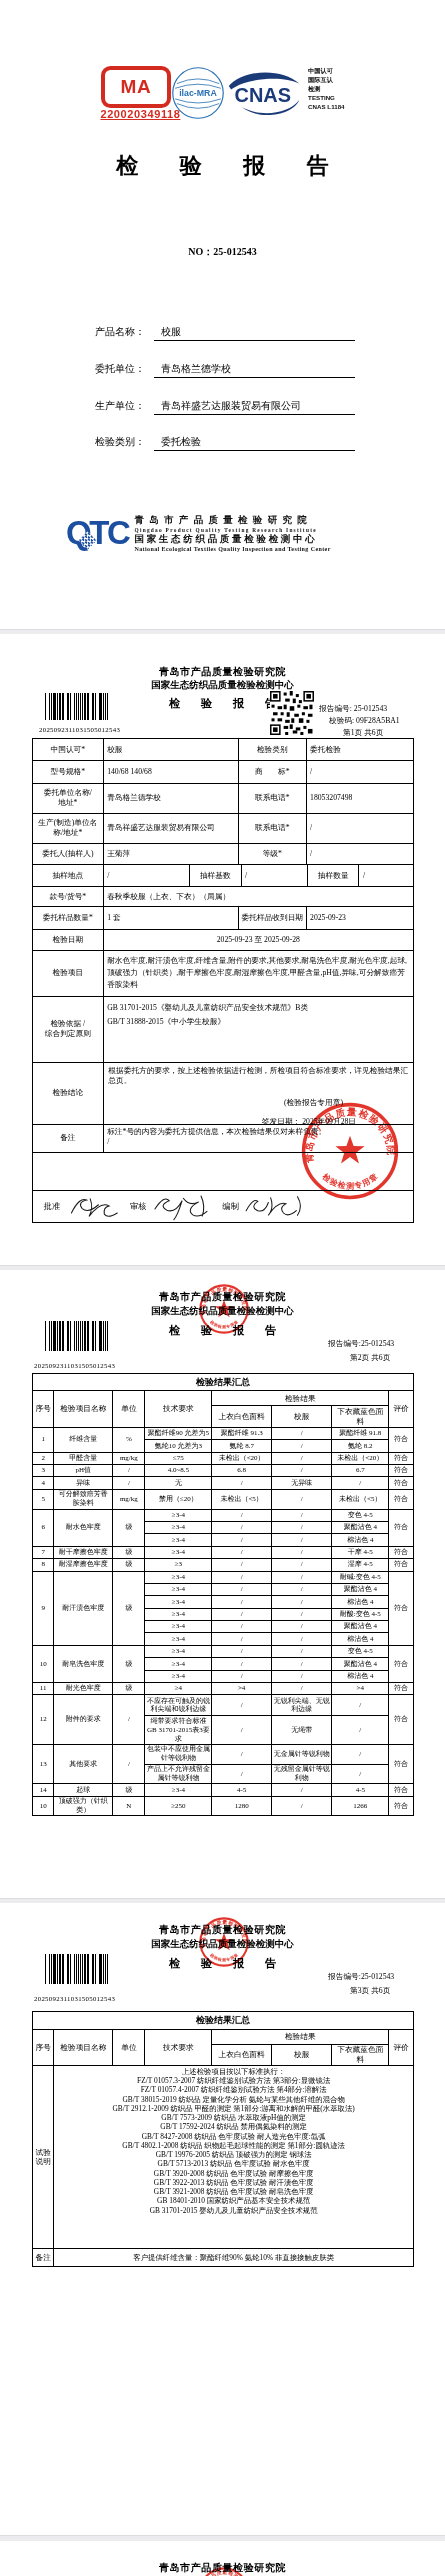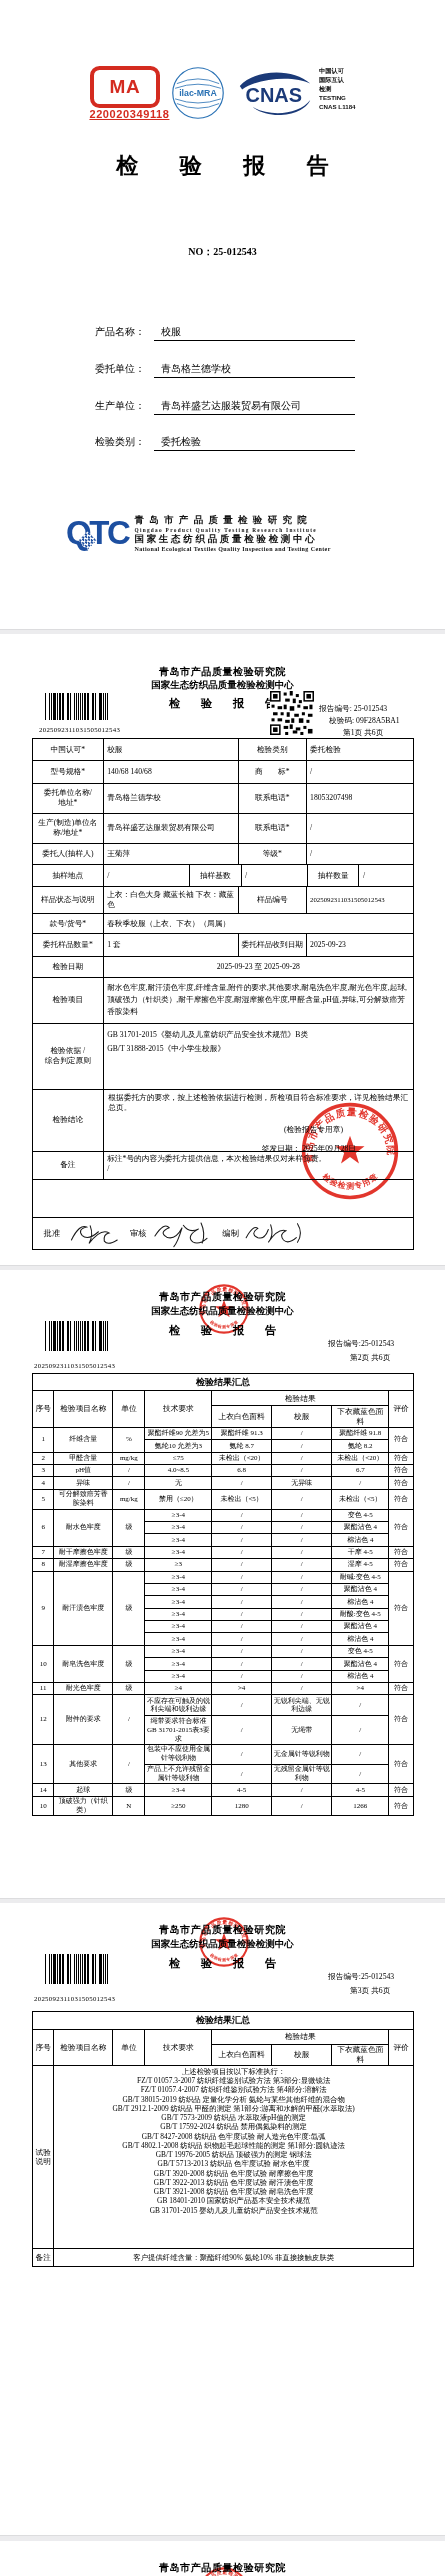--- a/index.html
+++ b/index.html
@@ -3,21 +3,21 @@
 <meta charset="utf-8">
 <style>
   html,body{margin:0;padding:0;background:#fff;}
   .canvas{position:relative;width:445px;height:2576px;overflow:hidden;background:#fff;
           font-family:"Liberation Serif","DejaVu Serif",serif;color:#000;}
   .page{position:relative;width:445px;background:#fff;}
   .sep{height:5.3px;background:#ececee;border-top:0.6px solid #dcdcde;box-sizing:border-box;}
   .abs{position:absolute;}
 
   
-  .logo-row{position:absolute;top:56px;left:0;width:445px;display:flex;justify-content:center;align-items:flex-start;gap:11px;}
+  .logo-row{position:absolute;top:56px;left:0;width:445px;display:flex;justify-content:center;align-items:flex-start;gap:0;}
   .cma{width:71px;text-align:center;color:#d42b20;}
   .cma-box{width:62px;height:34px;border:4.1px solid #d42b20;border-radius:9.5px;margin:0 auto;
            display:flex;align-items:center;justify-content:center;font-weight:bold;font-size:19px;
            font-family:"Liberation Sans",sans-serif;letter-spacing:0.6px;}
   .cma-num{font-weight:bold;font-size:11px;margin-top:0;letter-spacing:0.6px;font-family:"Liberation Sans",sans-serif;text-decoration:underline;}
   .ilac{position:relative;width:54px;height:54px;}
   .cnas-wrap{display:flex;align-items:flex-start;gap:4.7px;}
   .cnas-side{font-family:"Liberation Sans",sans-serif;font-weight:bold;font-size:6.2px;line-height:9px;color:#111;}
   .big-title{position:absolute;top:141px;left:0;width:445px;text-align:center;font-size:22px;font-weight:bold;
              letter-spacing:18px;text-indent:18px;}
@@ -244,26 +244,20 @@
         <div class="cell">/</div>
       </div>
       <div class="irow" style="min-height:22.5px">
         <div class="cell lab" style="width:18.6%">抽样地点</div>
         <div class="cell" style="width:22.7%">/</div>
         <div class="cell lab" style="width:13.6%">抽样基数</div>
         <div class="cell" style="width:17.5%">/</div>
         <div class="cell lab" style="width:13.5%">抽样数量</div>
         <div class="cell">/</div>
       </div>
-      <div class="irow" style="min-height:27px">
-        <div class="cell lab" style="width:18.6%">样品状态与说明</div>
-        <div class="cell" style="width:35.6%">上衣：白色大身 藏蓝长袖 下衣：藏蓝色</div>
-        <div class="cell lab" style="width:17.8%">样品编号</div>
-        <div class="cell" style="font-size:6.8px">2025092311031505012543</div>
-      </div>
       <div class="irow" style="min-height:20px">
         <div class="cell lab" style="width:18.6%">款号/货号*</div>
         <div class="cell">春秋季校服（上衣、下衣）（局属）</div>
       </div>
       <div class="irow" style="min-height:22.5px">
         <div class="cell lab" style="width:18.6%">委托样品数量*</div>
         <div class="cell" style="width:35.6%">1 套</div>
         <div class="cell lab" style="width:17.8%;padding:1.2px 1.2px">委托样品收到日期</div>
         <div class="cell">2025-09-23</div>
       </div>

